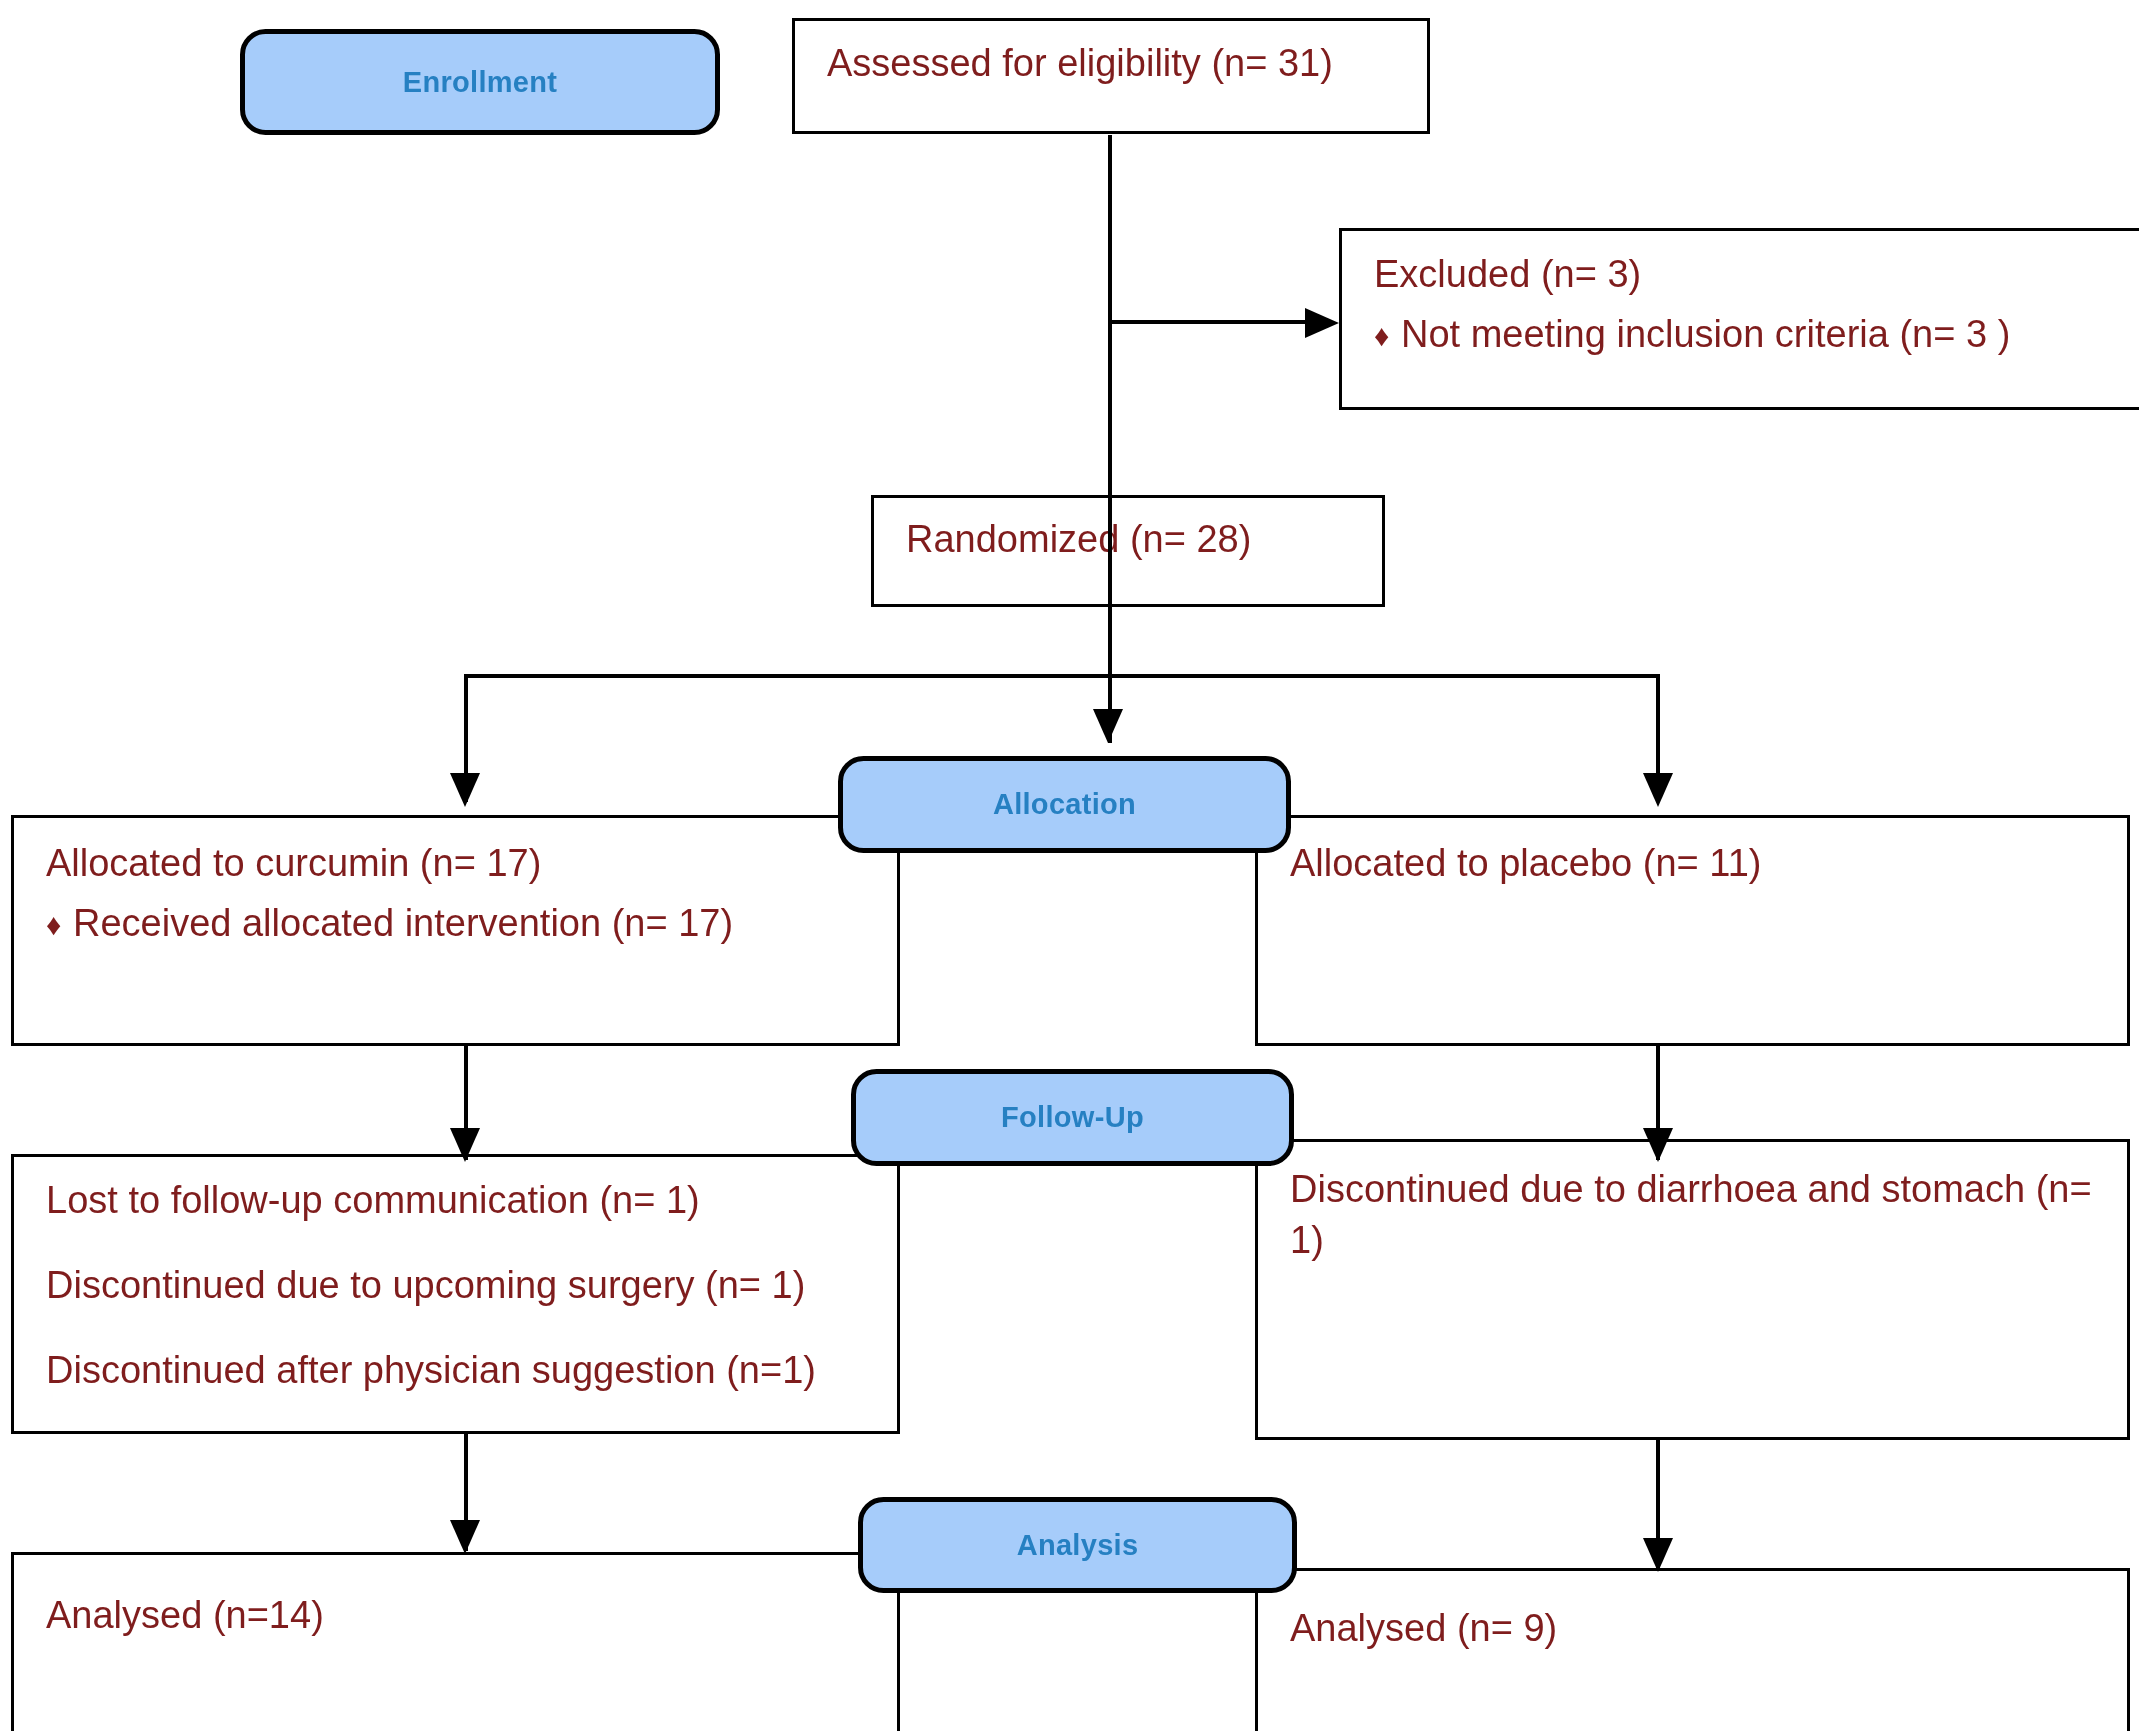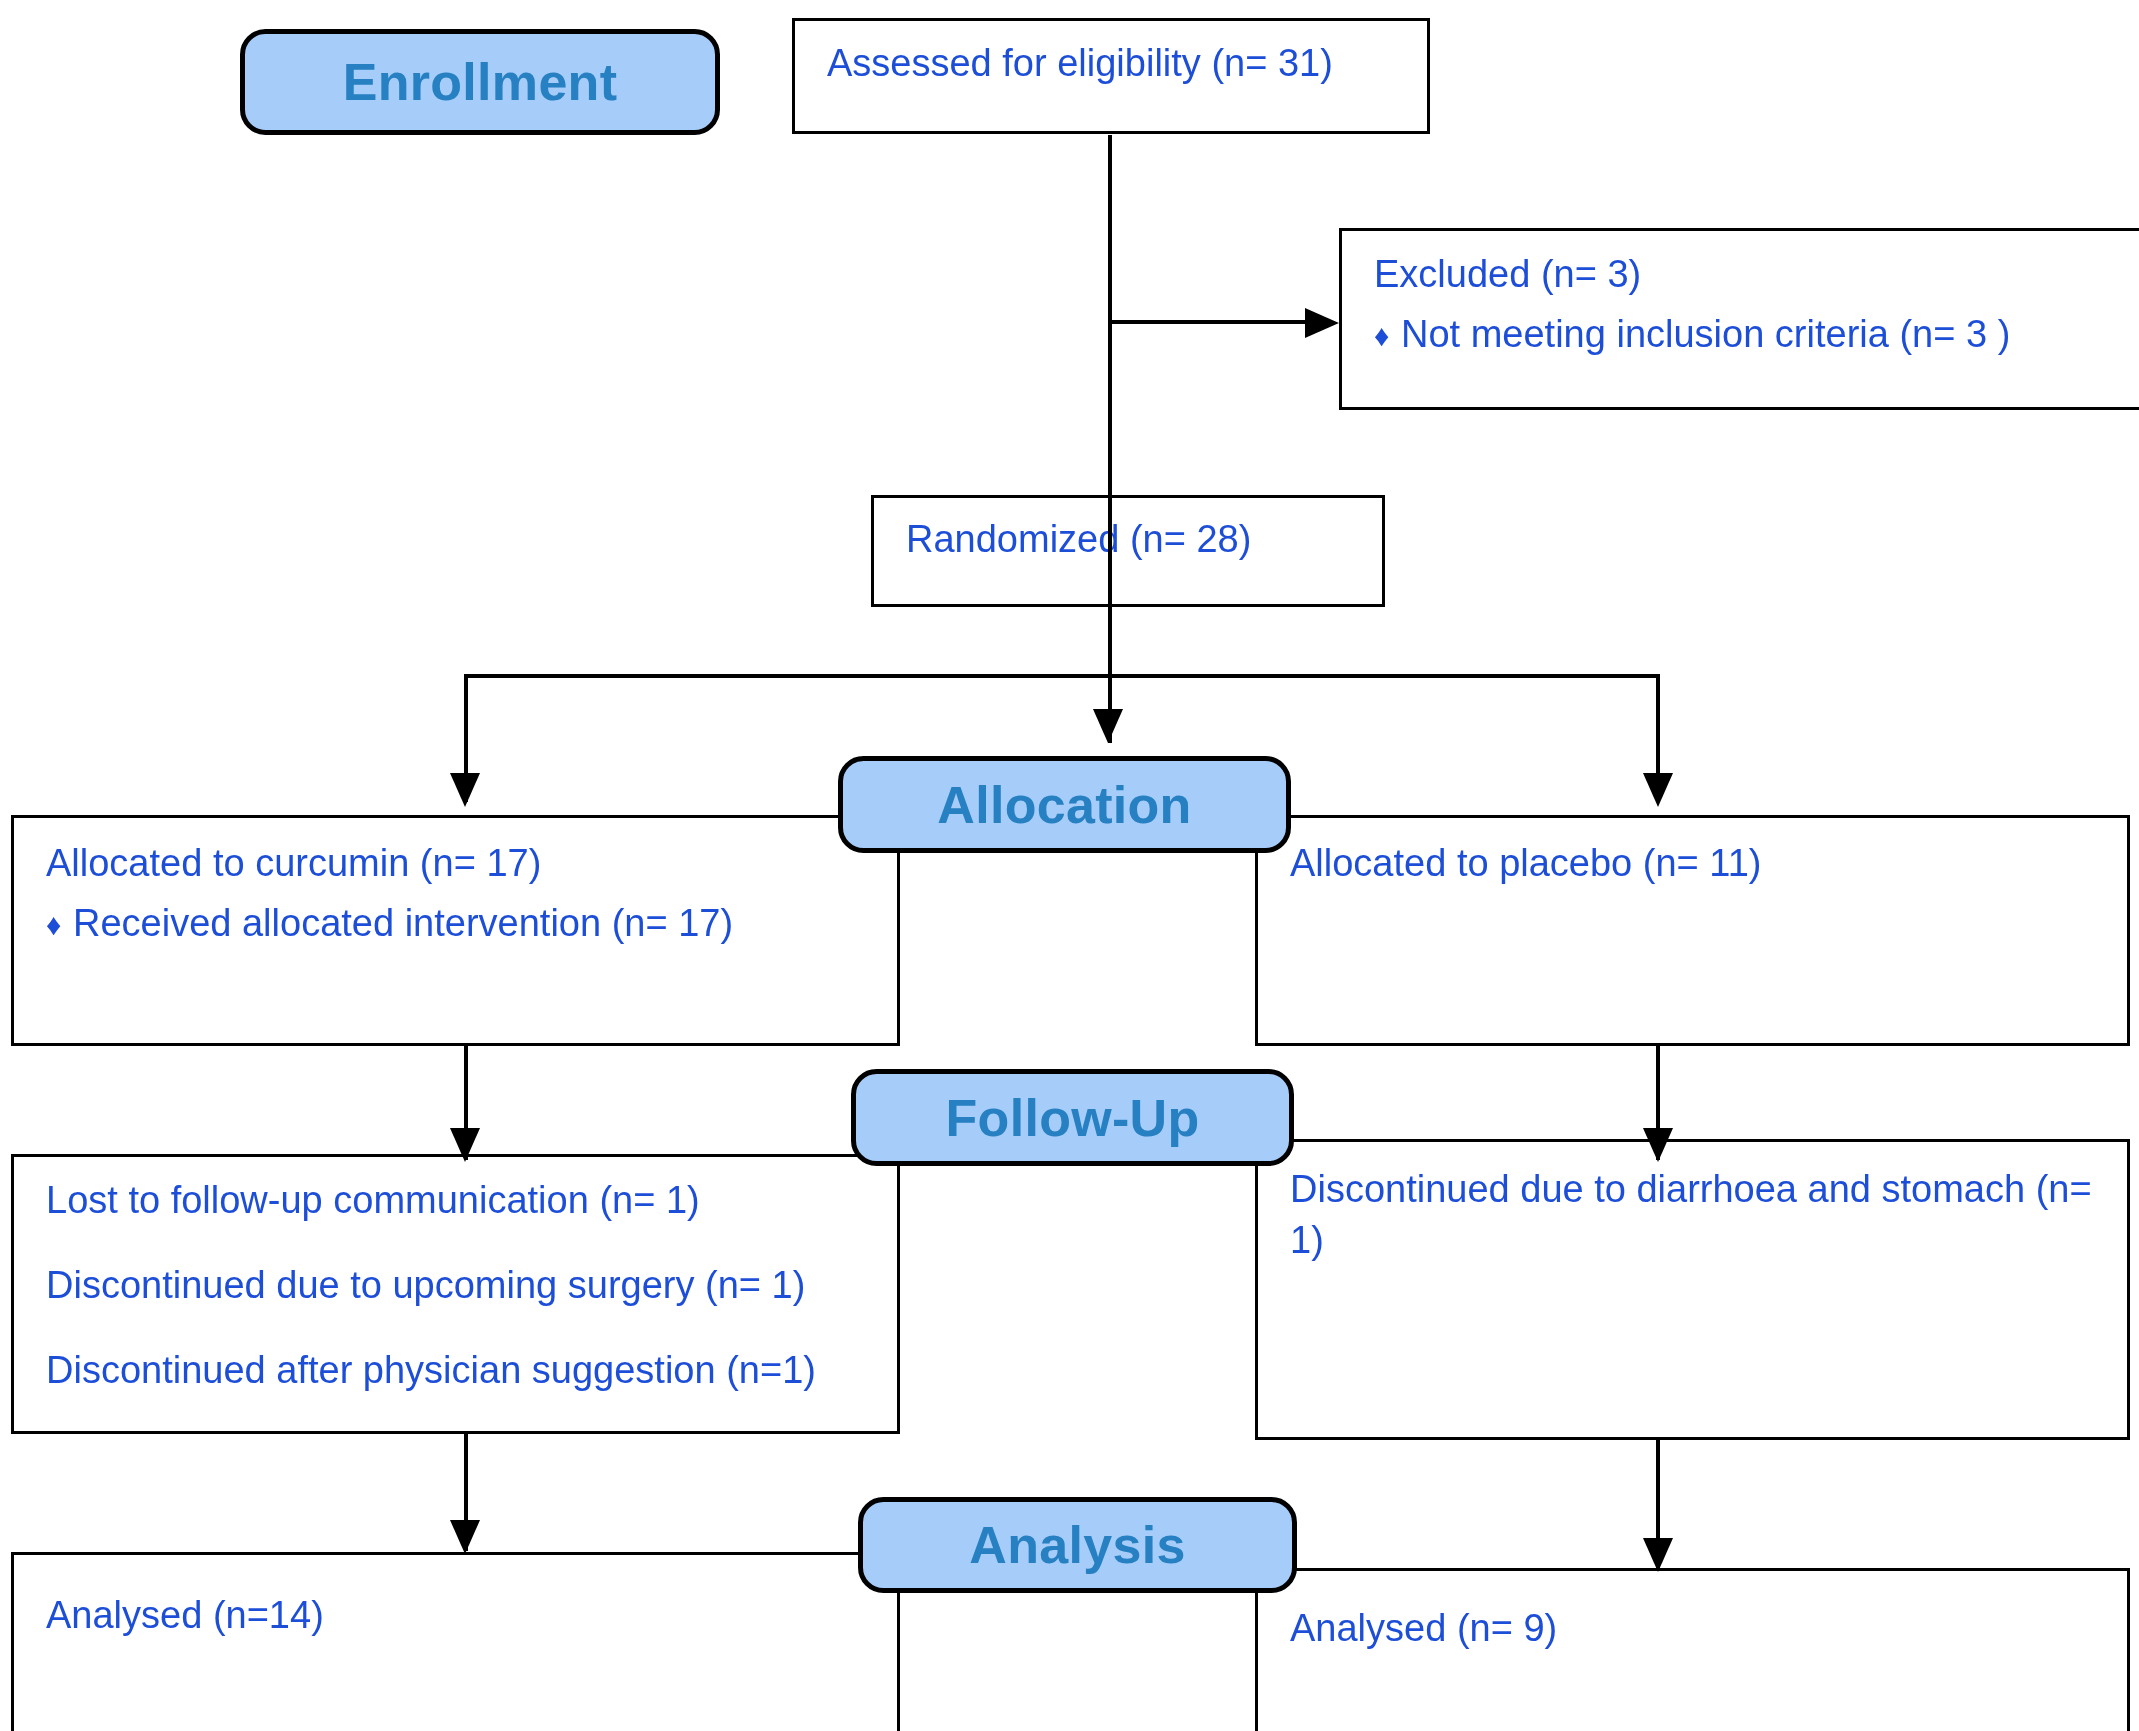--- a/index.html
+++ b/index.html
@@ -13,39 +13,39 @@
     height: 1731px;
     background: #ffffff;
     font-family: "Liberation Sans", sans-serif;
     overflow: hidden;
   }
   .box {
     position: absolute;
     box-sizing: border-box;
     border: 3.6px solid #000000;
     background: #ffffff;
-    color: #1d4ed8;
+    color: #7f1d1d;
     font-size: 38px;
     line-height: 1.35;
   }
   .box .txt {
     position: absolute;
     left: 32px;
     right: 18px;
     white-space: normal;
   }
   .stage {
     position: absolute;
     box-sizing: border-box;
     background: #A6CCFA;
     border: 5.5px solid #000000;
     border-radius: 25.5px;
     color: #2680C2;
     font-weight: bold;
-    font-size: 52px;
+    font-size: 29px;
     display: flex;
     align-items: center;
     justify-content: center;
     letter-spacing: 0.3px;
     z-index: 40;
   }
   .vline {
     position: absolute;
     width: 4.3px;
     background: #000000;

